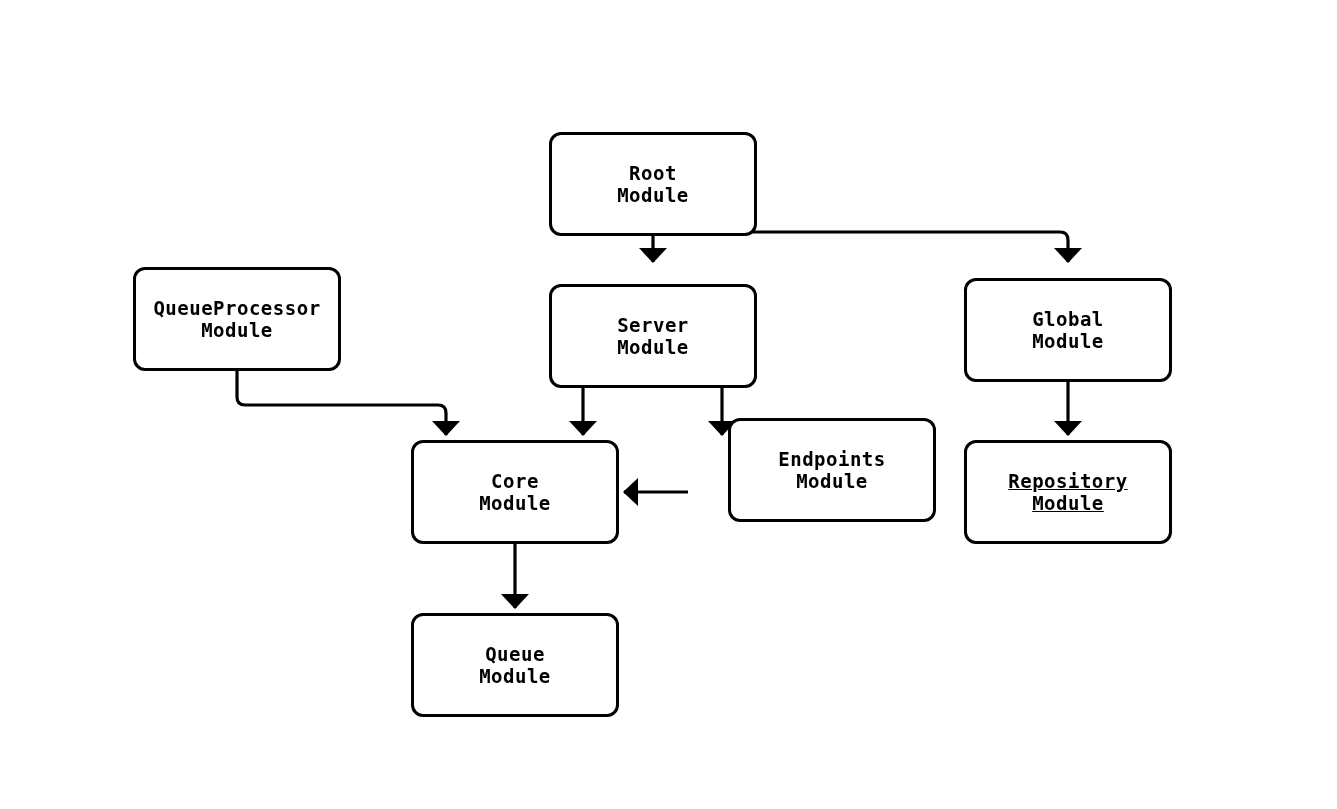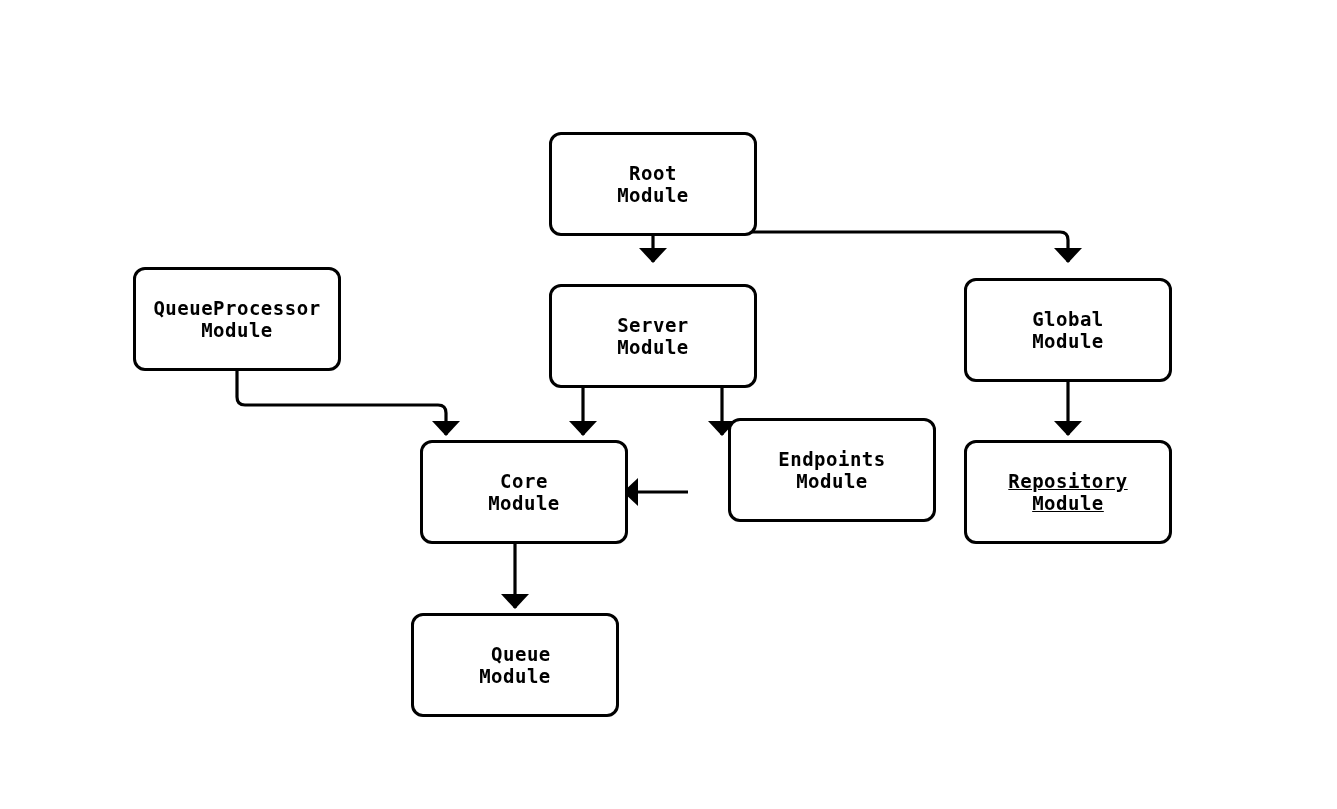--- a/index.html
+++ b/index.html
@@ -43,24 +43,24 @@
     font-size: 19px;
     line-height: 22px;
     color: #000000;
     white-space: pre-line;
     letter-spacing: 0.5px;
   }
   .node-root          { left: 549px; top: 93px; margin-top: 39px;  }
   .node-queueprocessor{ left: 133px; top: 267px; }
   .node-server        { left: 549px; top: 284px; }
   .node-global        { left: 964px; top: 253px; margin-top: 25px; }
-  .node-core          { left: 420px; top: 440px; }
+  .node-core          { left: 411px; top: 440px; }
   .node-endpoints     { left: 688px; top: 418px; margin-left: 40px; }
   .node-repository    { left: 964px; top: 440px; text-decoration: underline; }
-  .node-queue         { left: 411px; top: 613px; text-align: right; }
+  .node-queue         { left: 411px; top: 613px; }
 </style>
 </head>
 <body>
 
 <div id="canvas">
 
   <svg id="edge-layer" width="1337" height="809" viewBox="0 0 1337 809" xmlns="http://www.w3.org/2000/svg">
     <defs>
       <marker id="arrowhead" markerUnits="userSpaceOnUse" markerWidth="16" markerHeight="28" refX="14" refY="14" orient="auto">
         <path d="M 0 0 L 15 14 L 0 28 Z" fill="#000000"></path>

